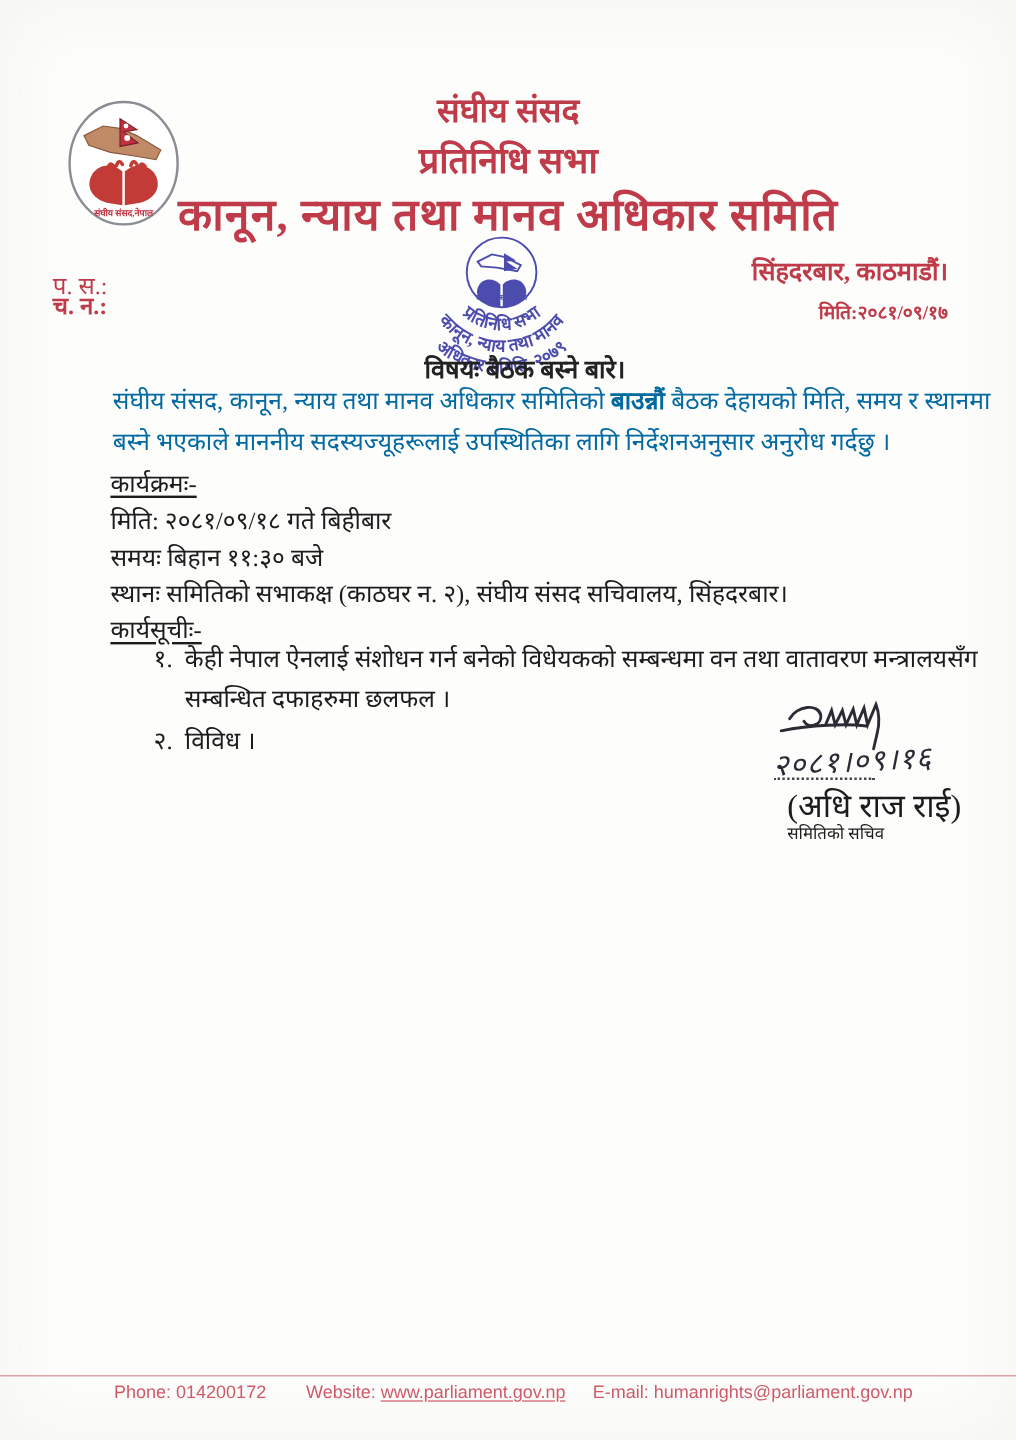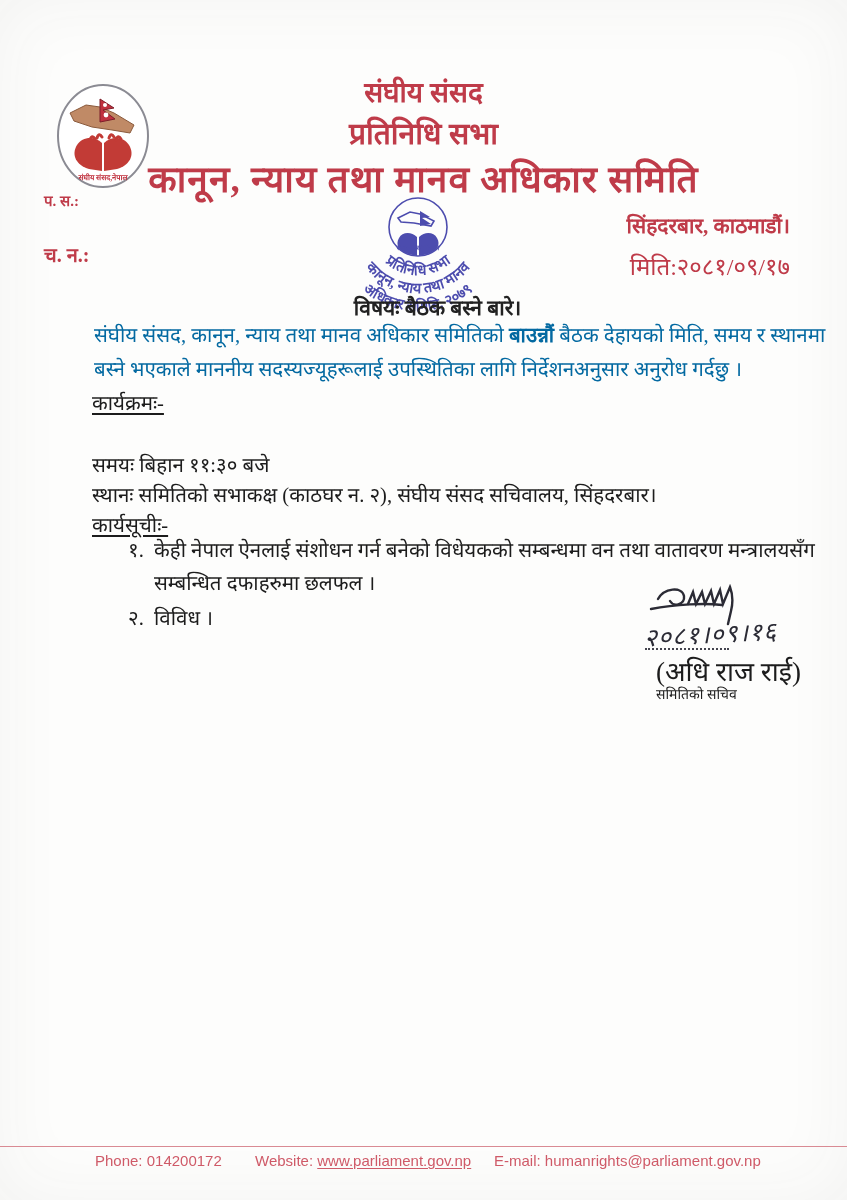--- a/index.html
+++ b/index.html
@@ -6,24 +6,24 @@
   .page{
     position:relative;width:847px;height:1200px;background:#fdfdfc;
     font-family:"Liberation Serif","DejaVu Serif",serif;overflow:hidden;
     box-shadow:inset 0 0 70px rgba(60,60,60,.05);
   }
   .red{color:#bf3b49;}
   .center{position:absolute;left:0;right:0;text-align:center;}
   .org1{top:72px;font-size:28px;font-weight:600;}
   .org2{top:112px;font-size:30px;font-weight:600;}
   .committee{top:152px;font-size:37px;font-weight:600;letter-spacing:1px;}
-  .ps{position:absolute;left:44px;top:190px;font-size:15px;font-weight:700;}
+  .ps{position:absolute;left:44px;top:224px;font-size:20px;font-weight:400;}
   .chn{position:absolute;left:44px;top:241px;font-size:20px;font-weight:600;}
   .addr{position:absolute;right:57px;top:211px;font-size:21px;font-weight:600;}
-  .dateline{position:absolute;right:57px;top:249px;font-size:24px;font-weight:400;}
+  .dateline{position:absolute;right:57px;top:249px;font-size:16px;font-weight:700;}
   .subject{top:293px;font-size:21px;font-weight:600;color:#222;padding-left:28px;}
   .bodytext{position:absolute;left:94px;top:318px;width:750px;font-size:20.5px;
     line-height:34px;color:#0369a1;}
   .bodytext b{font-weight:700;}
   .h-underline{position:absolute;left:92px;font-size:20.5px;color:#1c1c1c;
     text-decoration:underline;text-underline-offset:3px;}
   .pline{position:absolute;left:92px;font-size:20.5px;color:#1c1c1c;}
   .agenda{position:absolute;left:128px;top:534px;width:706px;color:#1c1c1c;}
   .agenda-item{display:flex;font-size:20.5px;line-height:33px;}
   .agenda-no{width:26px;flex:0 0 26px;}
@@ -98,20 +98,21 @@
         <textPath href="#arc3" startOffset="50%" text-anchor="middle">अधिकार समिति, २०७९</textPath>
       </text>
     </svg>
   </div>
 
   <div class="center subject">विषयः बैठक बस्ने बारे।</div>
 
   <div class="bodytext"><span>संघीय संसद, कानून, न्याय तथा मानव अधिकार समितिको </span><b>बाउन्नौं</b><span> बैठक देहायको मिति, समय र स्थानमा बस्ने भएकाले माननीय सदस्यज्यूहरूलाई उपस्थितिका लागि निर्देशनअनुसार अनुरोध गर्दछु ।</span></div>
 
   <div class="h-underline" style="top:388px">कार्यक्रमः-</div>
+  <div class="pline" style="top:419px">मिति: २०८१/०९/१८ गते बिहीबार</div>
   <div class="pline" style="top:450px">समयः बिहान ११:३० बजे</div>
   <div class="pline" style="top:480px">स्थानः समितिको सभाकक्ष (काठघर न. २), संघीय संसद सचिवालय, सिंहदरबार।</div>
 
   <div class="h-underline" style="top:510px">कार्यसूचीः-</div>
   <div class="agenda">
     <div class="agenda-item">
       <span class="agenda-no">१.</span>
       <span>केही नेपाल ऐनलाई संशोधन गर्न बनेको विधेयकको सम्बन्धमा वन तथा वातावरण मन्त्रालयसँग सम्बन्धित दफाहरुमा छलफल ।</span>
     </div>
     <div class="agenda-item" style="margin-top:2px">

